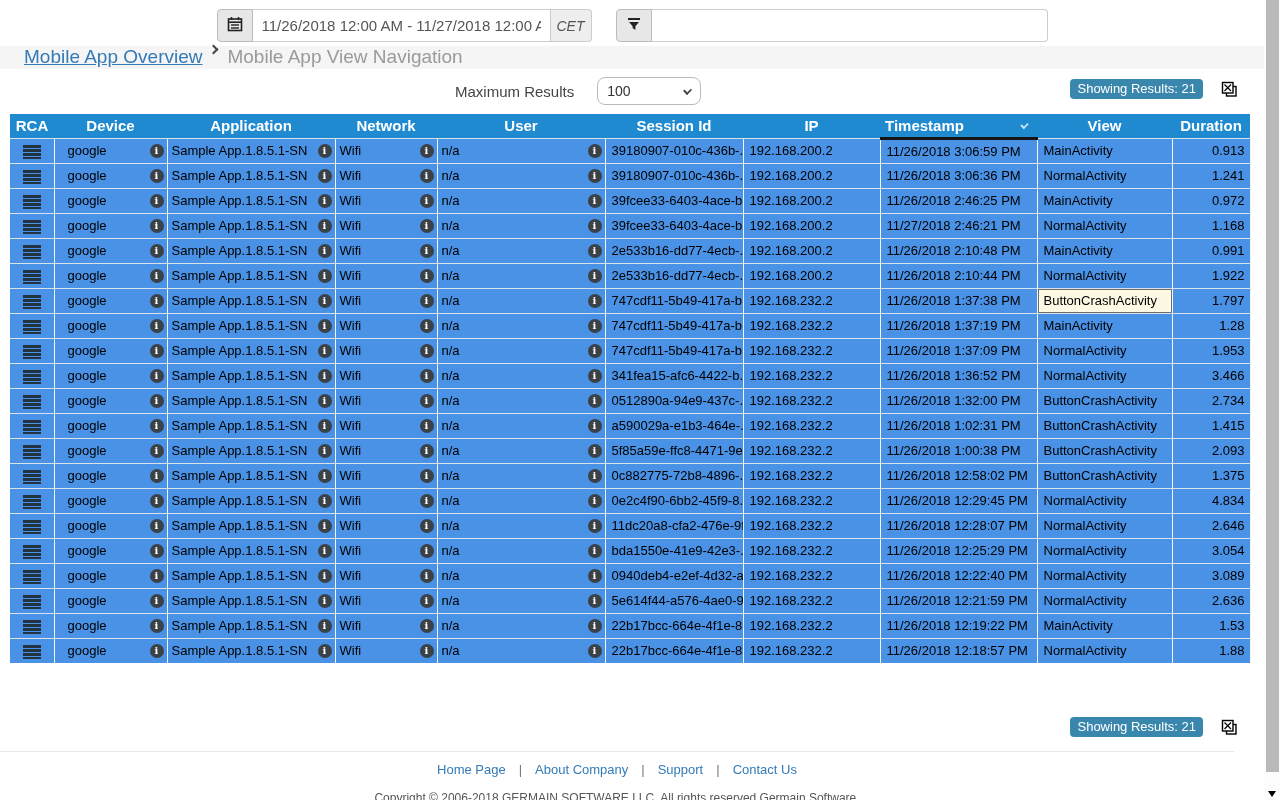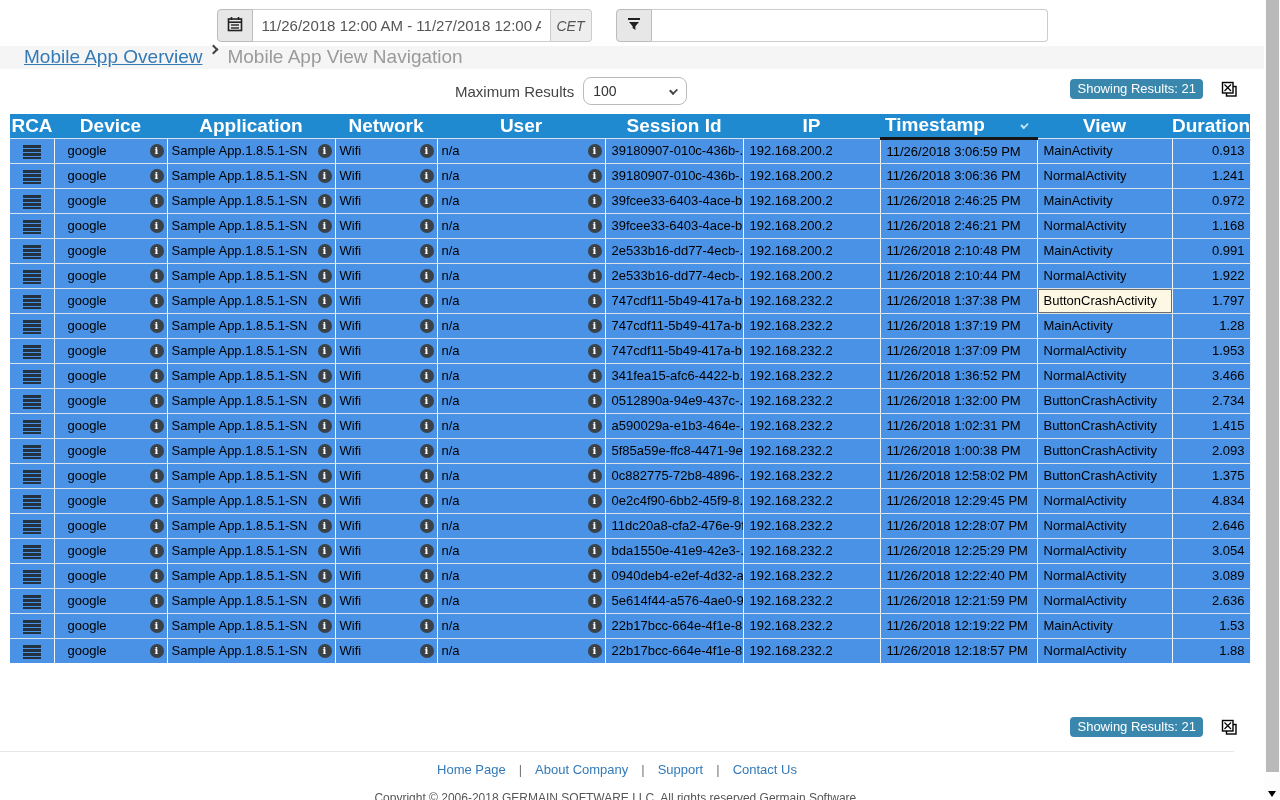--- a/index.html
+++ b/index.html
@@ -23,36 +23,36 @@
   
   .breadcrumb { background: #f5f5f5; height: 23px; margin-top: 3px; display: flex; align-items: flex-start;
     padding-left: 24px; font-size: 19px; }
   .bc-link { color: #337ab7; text-decoration: underline; cursor: pointer; }
   .bc-sep { width: 7px; height: 7px; border-top: 2px solid #444; border-right: 2px solid #444;
     transform: rotate(45deg); margin: 0 10px 0 8px; display: inline-block; }
   .bc-current { color: #9a9a9a; }
 
   
   .controls { position: relative; height: 30px; margin-top: 8px; }
-  .max-results { position: absolute; left: 455px; top: 0; display: flex; align-items: center; gap: 9px; }
+  .max-results { position: absolute; left: 455px; top: 0; display: flex; align-items: center; gap: 23px; }
   .max-results-label { font-size: 15px; color: #444; }
   .fake-select { width: 104px; height: 28px; border: 1px solid #bbb; border-radius: 8px; background: #fff;
     display: flex; align-items: center; padding-left: 9px; font-size: 14px; color: #333;
     position: relative; cursor: pointer; }
   .select-chevron { position: absolute; right: 9px; top: 9px; width: 7px; height: 7px;
     border-left: 2px solid #444; border-bottom: 2px solid #444; transform: rotate(-45deg) scale(1,.8); }
   .badge-group { position: absolute; right: 42px; top: 2px; display: flex; align-items: center; gap: 18px; }
   .badge-group.bottom { position: absolute; right: 42px; top: 0; }
   .results-badge { background: #3a87ad; color: #fff; font-size: 13px; padding: 2px 7px 3px;
     border-radius: 4px; white-space: nowrap; }
   .export-icon { display: inline-flex; cursor: pointer; }
 
   
   table.results { border-collapse: collapse; table-layout: fixed; width: 1240px; margin: 7px 10px 0; }
-  th { background: #1f8ad0; color: #fff; font-size: 19px; font-weight: bold; height: 24px;
+  th { background: #1f8ad0; color: #fff; font-size: 15px; font-weight: bold; height: 24px;
     text-align: center; border-bottom: 1px solid #d9e1e9; overflow: hidden; white-space: nowrap; }
   th.sorted { text-align: left; padding-left: 5px; border-bottom: 3px solid #151515; position: relative; }
   .sort-chevron { position: absolute; right: 9px; top: 8px; width: 7px; height: 6px;
     border-left: 2px solid #c9e4f6; border-bottom: 2px solid #c9e4f6; transform: rotate(-45deg) scale(1,.8); }
   td { background: #4a92e6; height: 24px; font-size: 13px; color: #000; padding: 0 4px;
     white-space: nowrap; overflow: hidden; }
   tbody tr { height: 25px; }
   tbody tr + tr td { border-top: 1px solid #d9e1e9; }
   td + td { border-left: 1px dotted #e6eef6; }
   td:last-child { border-right: 1px dotted #e6eef6; }
@@ -215,21 +215,21 @@
     <td class="c-duration"><span>0.972</span></td>
   </tr>
       <tr>
     <td class="c-rca"><span class="rca-icon"></span></td>
     <td class="c-device with-info"><span>google</span><span class="info-icon">i</span></td>
     <td class="with-info"><span>Sample App.1.8.5.1-SN</span><span class="info-icon">i</span></td>
     <td class="with-info"><span>Wifi</span><span class="info-icon">i</span></td>
     <td class="with-info"><span>n/a</span><span class="info-icon">i</span></td>
     <td class="c-session"><span>39fcee33-6403-4ace-b...</span></td>
     <td class="c-ip"><span>192.168.200.2</span></td>
-    <td class="c-timestamp"><span>11/26/2018 2:46:21 PM</span></td>
+    <td class="c-timestamp"><span>11/27/2018 2:46:21 PM</span></td>
     <td class="c-view"><span>NormalActivity</span></td>
     <td class="c-duration"><span>1.168</span></td>
   </tr>
       <tr>
     <td class="c-rca"><span class="rca-icon"></span></td>
     <td class="c-device with-info"><span>google</span><span class="info-icon">i</span></td>
     <td class="with-info"><span>Sample App.1.8.5.1-SN</span><span class="info-icon">i</span></td>
     <td class="with-info"><span>Wifi</span><span class="info-icon">i</span></td>
     <td class="with-info"><span>n/a</span><span class="info-icon">i</span></td>
     <td class="c-session"><span>2e533b16-dd77-4ecb-...</span></td>

